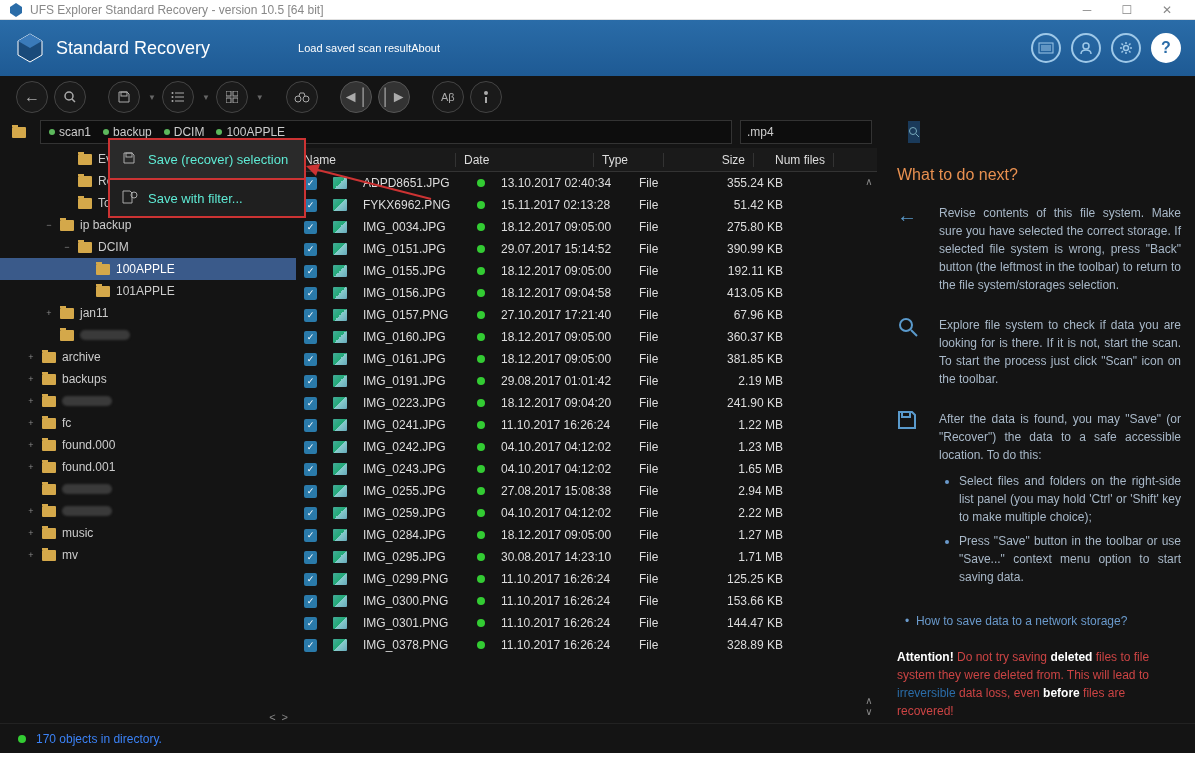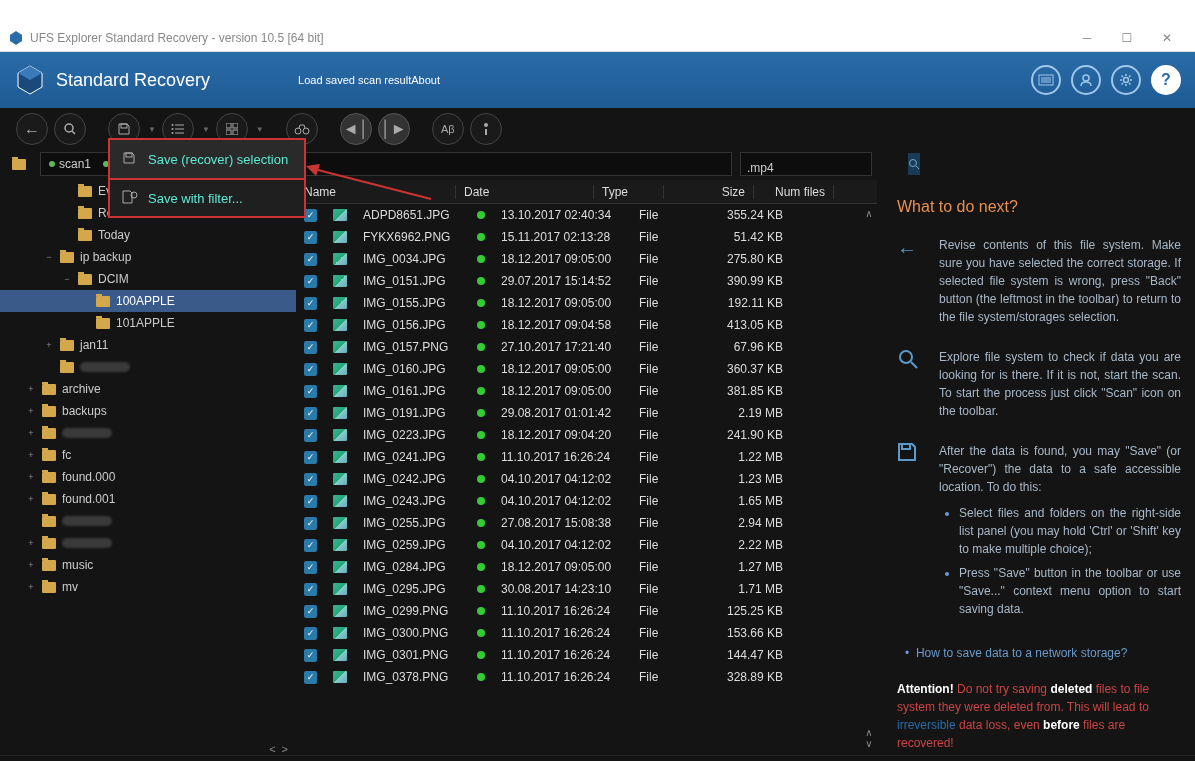--- a/index.html
+++ b/index.html
@@ -1,19 +1,19 @@
 <!DOCTYPE html>
 <html><head>
 <meta charset="utf-8">
 <style>
 * { margin: 0; padding: 0; box-sizing: border-box; font-family: "Segoe UI", Arial, sans-serif; }
 body { background: #fff; width: 1195px; height: 761px; overflow: hidden; }
 
 
-.titlebar { height: 28px; background: #fff; display: flex; align-items: center; padding: 0 8px; border-bottom: 1px solid #e0e0e0; margin-top: 24px; }
+.titlebar { height: 20px; background: #fff; display: flex; align-items: center; padding: 0 8px; border-bottom: 1px solid #e0e0e0; }
 .titlebar-icon { width: 16px; height: 16px; margin-right: 6px; }
 .titlebar-text { font-size: 12px; color: #888; flex: 1; }
 .win-controls { display: flex; gap: 0; }
 .win-btn { width: 40px; height: 24px; display: flex; align-items: center; justify-content: center; color: #888; font-size: 12px; }
 
 
 .header { height: 56px; background: linear-gradient(#2a6ca8, #1e5a94); display: flex; align-items: center; padding: 0 14px; color: #fff; }
 .logo { display: flex; align-items: center; gap: 10px; }
 .logo-icon { width: 32px; height: 32px; }
 .logo-text { font-size: 18px; font-weight: 500; }
@@ -29,21 +29,21 @@
 .toolbar { height: 42px; display: flex; align-items: center; padding: 0 16px; gap: 6px; position: relative; }
 .tbtn { width: 32px; height: 32px; border: 1px solid #444; border-radius: 50%; display: flex; align-items: center; justify-content: center; color: #aaa; background: #1a1a1a; }
 .tbtn.solid { background: #333; border-color: #555; }
 .drop-arrow { font-size: 8px; margin-left: 2px; color: #666; }
 
 
 .pathbar { height: 28px; display: flex; align-items: center; padding: 0 12px; gap: 8px; margin-bottom: 2px; }
 .crumb-box { flex: 0 0 692px; height: 24px; background: #0d0d0d; border: 1px solid #333; display: flex; align-items: center; padding: 0 8px; gap: 12px; font-size: 12px; color: #ccc; margin-left: 6px; }
 .crumb-dot { width: 6px; height: 6px; background: #5cb85c; border-radius: 50%; margin-right: 4px; }
 .crumb { display: flex; align-items: center; }
-.search-box { width: 132px; height: 24px; background: #0d0d0d; border: 1px solid #333; display: flex; align-items: flex-end; }
+.search-box { width: 132px; height: 24px; background: #0d0d0d; border: 1px solid #333; display: flex; align-items: center; }
 .search-input { flex: 1; background: transparent; border: none; color: #ccc; font-size: 12px; padding: 0 6px; outline: none; }
 .search-btn { width: 24px; height: 100%; background: #1a3a5a; display: flex; align-items: center; justify-content: center; color: #7ab; }
 
 
 .body { flex: 1; display: flex; overflow: hidden; }
 
 
 .tree { width: 296px; background: #141414; color: #ccc; font-size: 12px; overflow: hidden; position: relative; }
 .tree-row { height: 22px; display: flex; align-items: center; gap: 6px; white-space: nowrap; }
 .tree-row.sel { background: #3a5a8a; color: #fff; }

